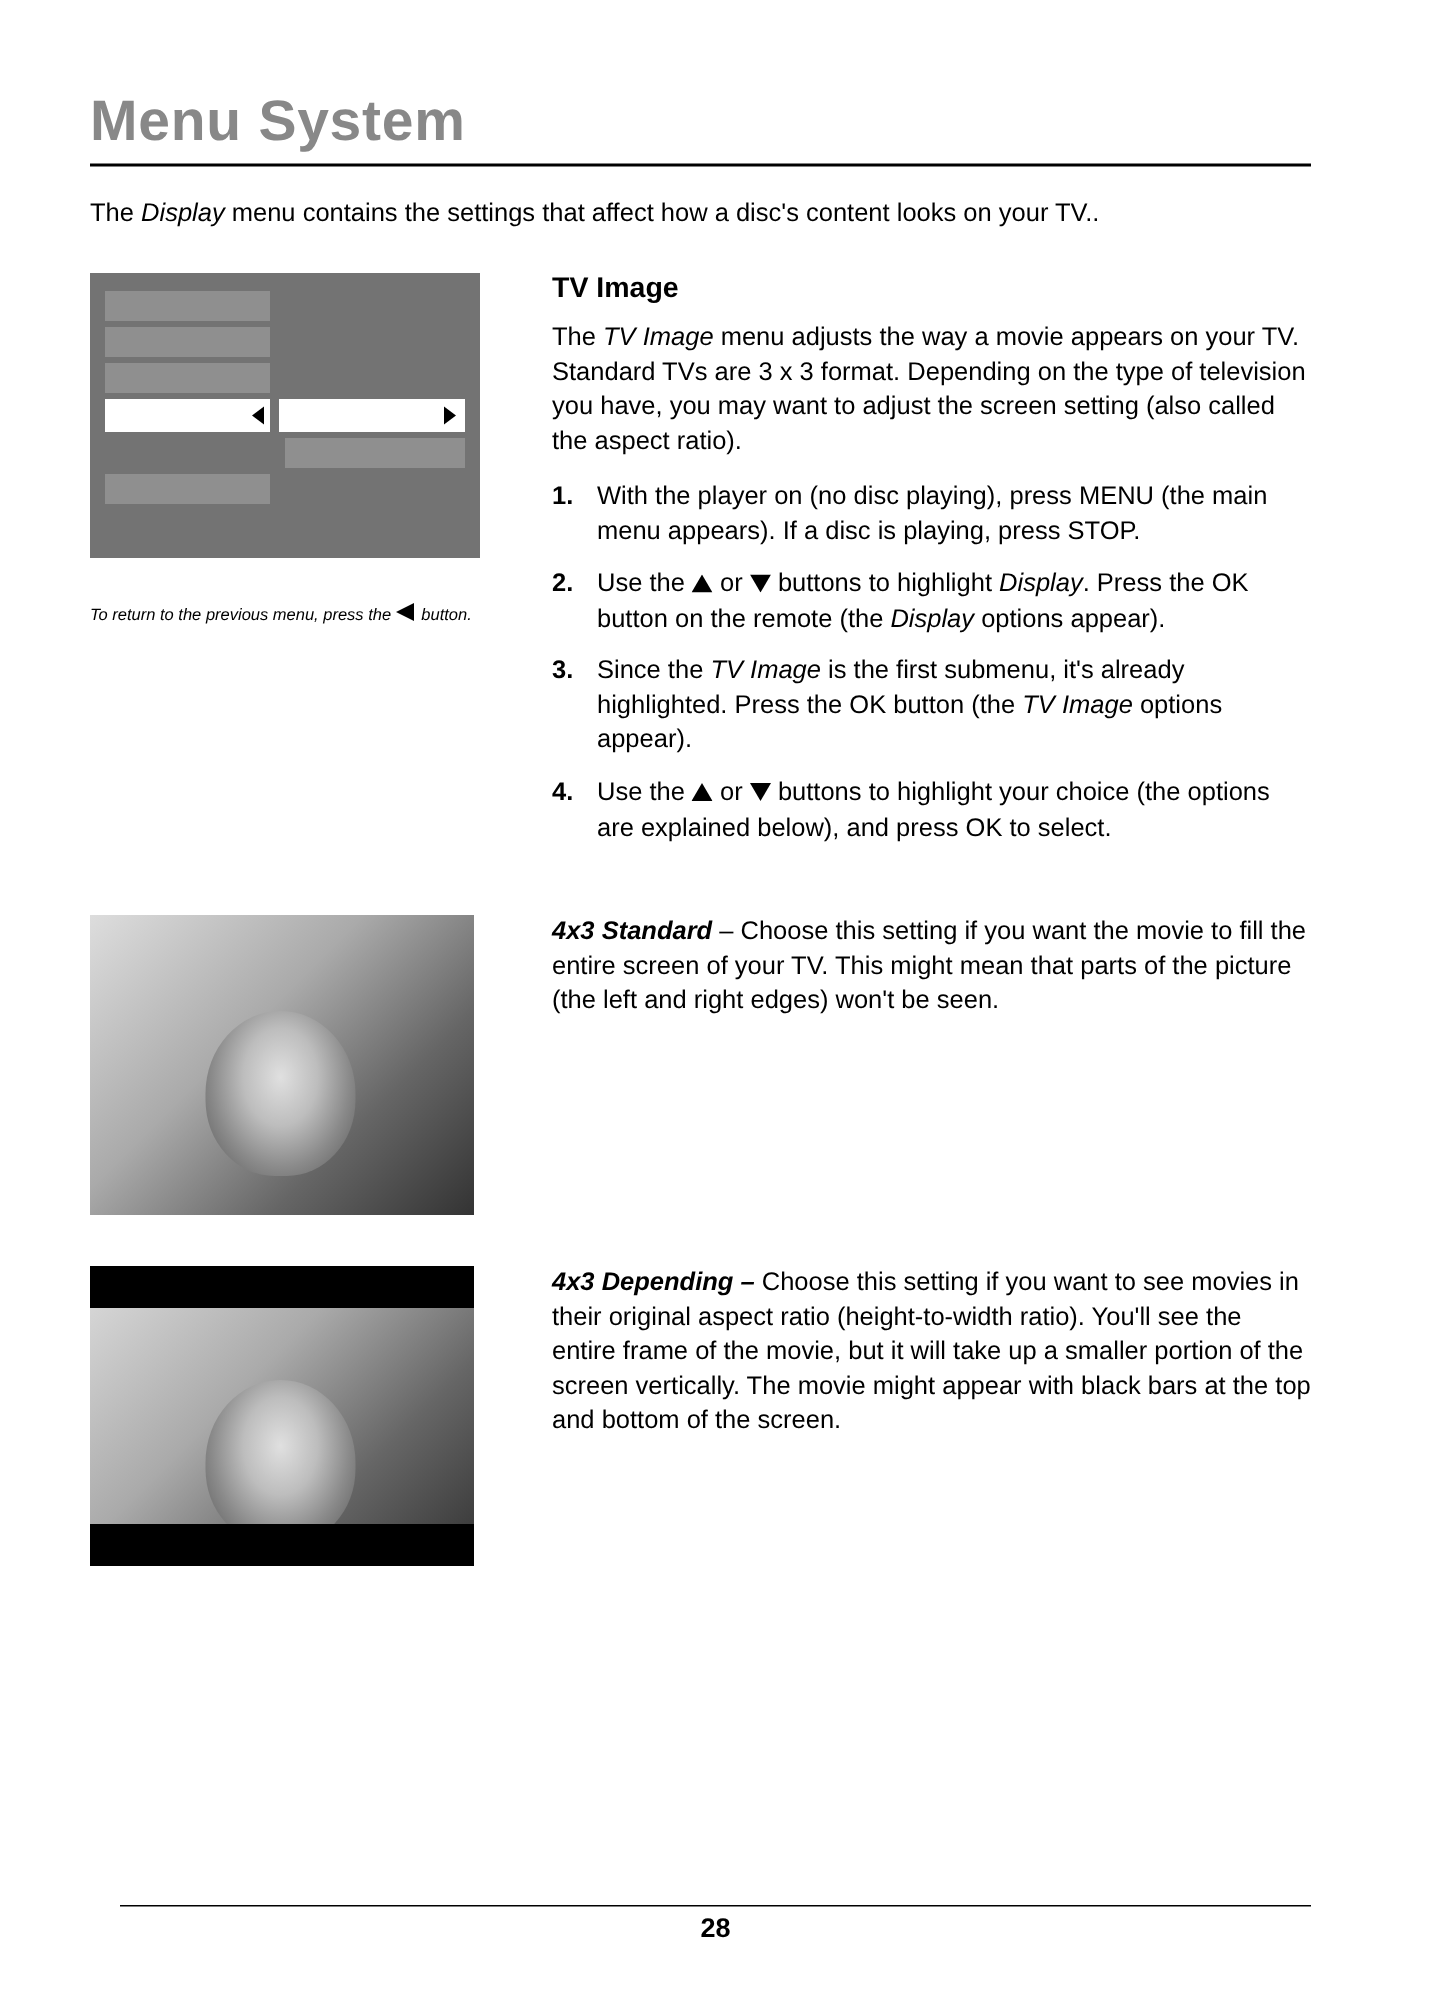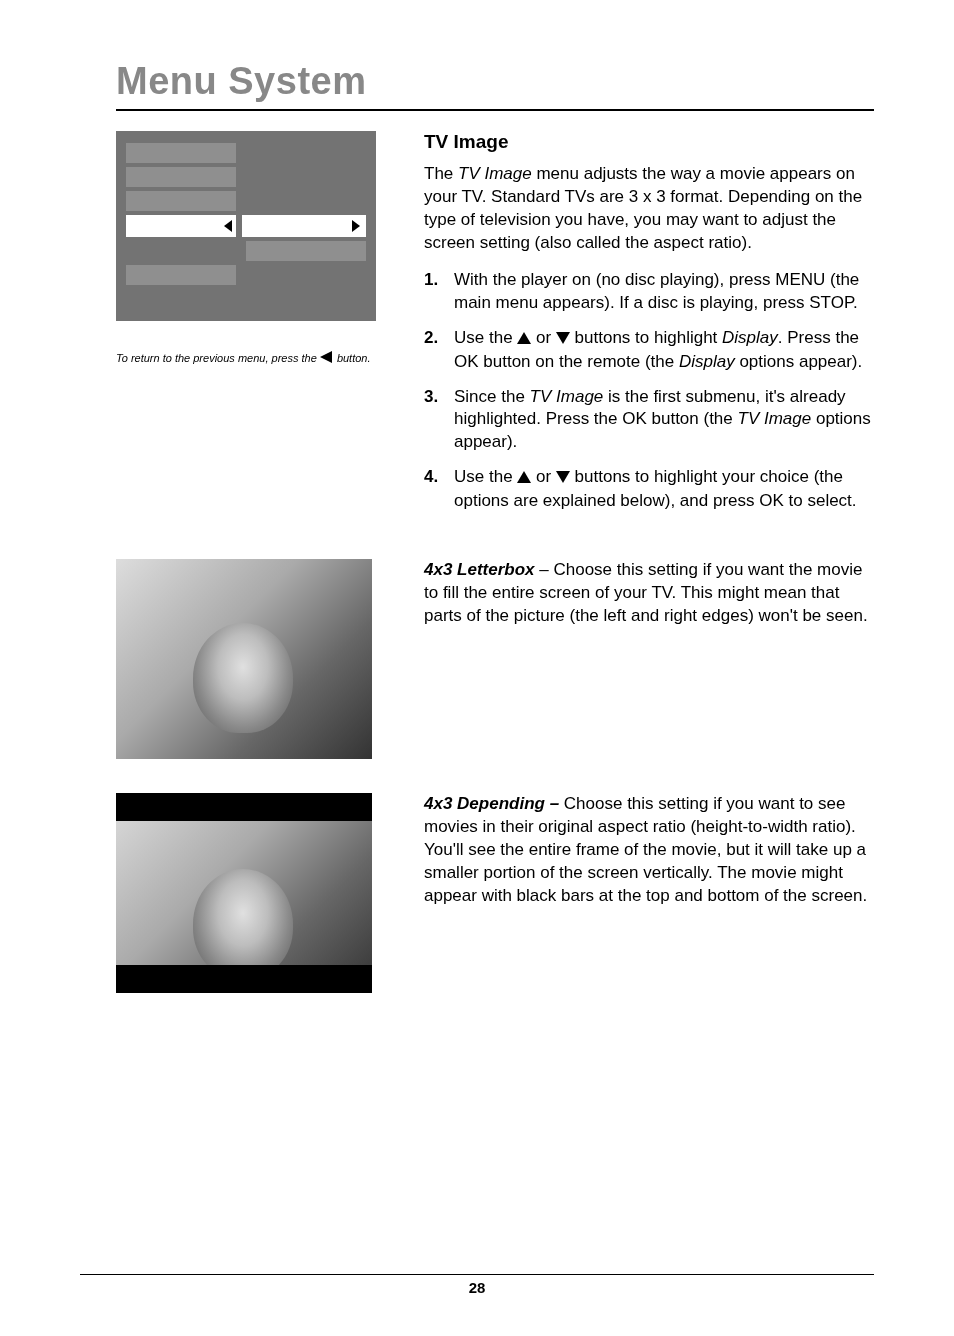--- a/index.html
+++ b/index.html
@@ -6,21 +6,21 @@
     margin: 0;
     padding: 0;
     background: #fff;
     font-family: "Gill Sans", "Gill Sans MT", "Helvetica Neue", Arial, sans-serif;
     color: #000;
     width: 954px;
     height: 1336px;
     box-sizing: border-box;
   }
   .page {
-    padding: 60px 80px 40px 116px;
+    padding: 60px 80px 40px 60px;
     box-sizing: border-box;
     height: 100%;
     position: relative;
   }
   .chapter-title {
     font-size: 38px;
     font-weight: 800;
     color: #888;
     letter-spacing: 0.5px;
     margin: 0 0 6px 0;
@@ -189,34 +189,37 @@
     right: 80px;
     bottom: 40px;
     text-align: center;
   }
   .footer-rule {
     border: none;
     border-top: 1.5px solid #000;
     margin: 0 0 4px 0;
   }
   .page-num {
-    font-size: 15px;
+    font-size: 18px;
     font-weight: 700;
   }
   .bolditalic { font-weight: 700; font-style: italic; }
 </style>
 </head>
 <body>
 
 <div class="page">
 
   <h1 class="chapter-title">Menu System</h1>
   <hr class="rule">
 
 
+  <p class="intro">
+    <span>The </span><em>Display</em><span> menu contains the settings that affect how a disc's content looks on your TV..</span>
+  </p>
 
   <div class="two-col">
     <div class="left">
       <div class="menu-box">
         <div class="menu-row"></div>
         <div class="menu-row"></div>
         <div class="menu-row"></div>
         <div class="menu-row selected">
           <div class="sel-left">
             <span class="tri-left"></span>
@@ -277,21 +280,21 @@
   </div>
 
   <div class="two-col">
     <div class="left">
       <div class="photo standard">
         <div class="face"></div>
       </div>
     </div>
     <div class="right">
       <p class="body">
-        <span class="bolditalic">4x3 Letterbox</span><span> – Choose this setting if you want the movie to fill the entire screen of your TV. This might mean that parts of the picture (the left and right edges) won't be seen.</span>
+        <span class="bolditalic">4x3 Standard</span><span> – Choose this setting if you want the movie to fill the entire screen of your TV. This might mean that parts of the picture (the left and right edges) won't be seen.</span>
       </p>
     </div>
   </div>
 
   <div class="two-col">
     <div class="left">
       <div class="photo letterbox">
         <div class="face" style="top:38%;"></div>
       </div>
     </div>

